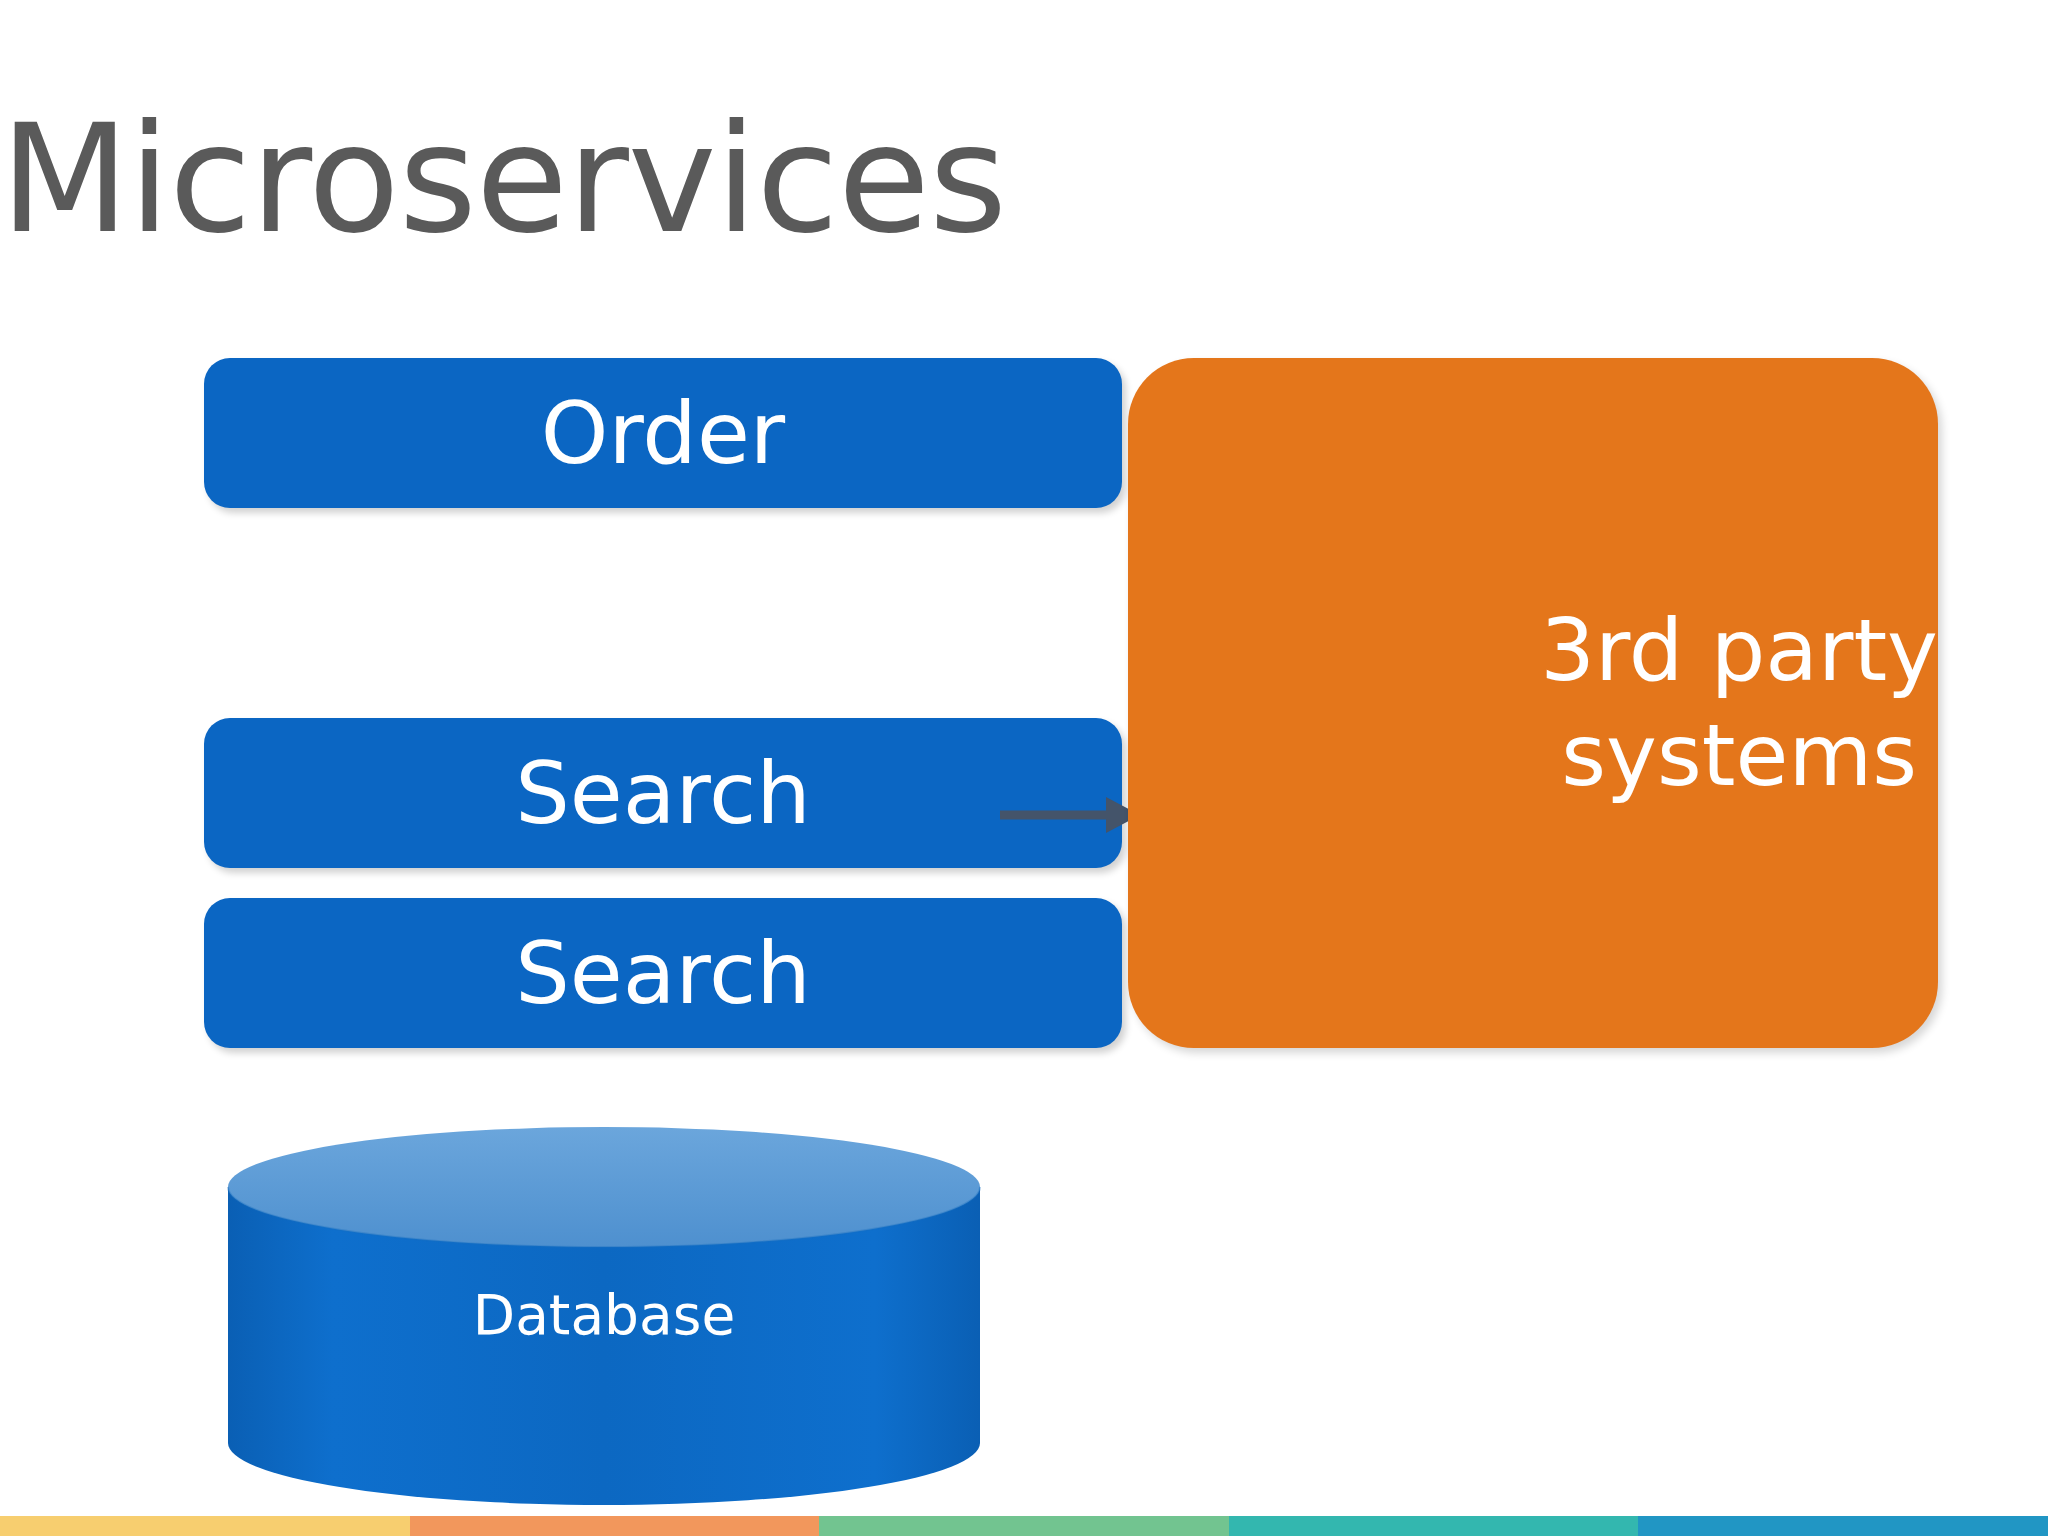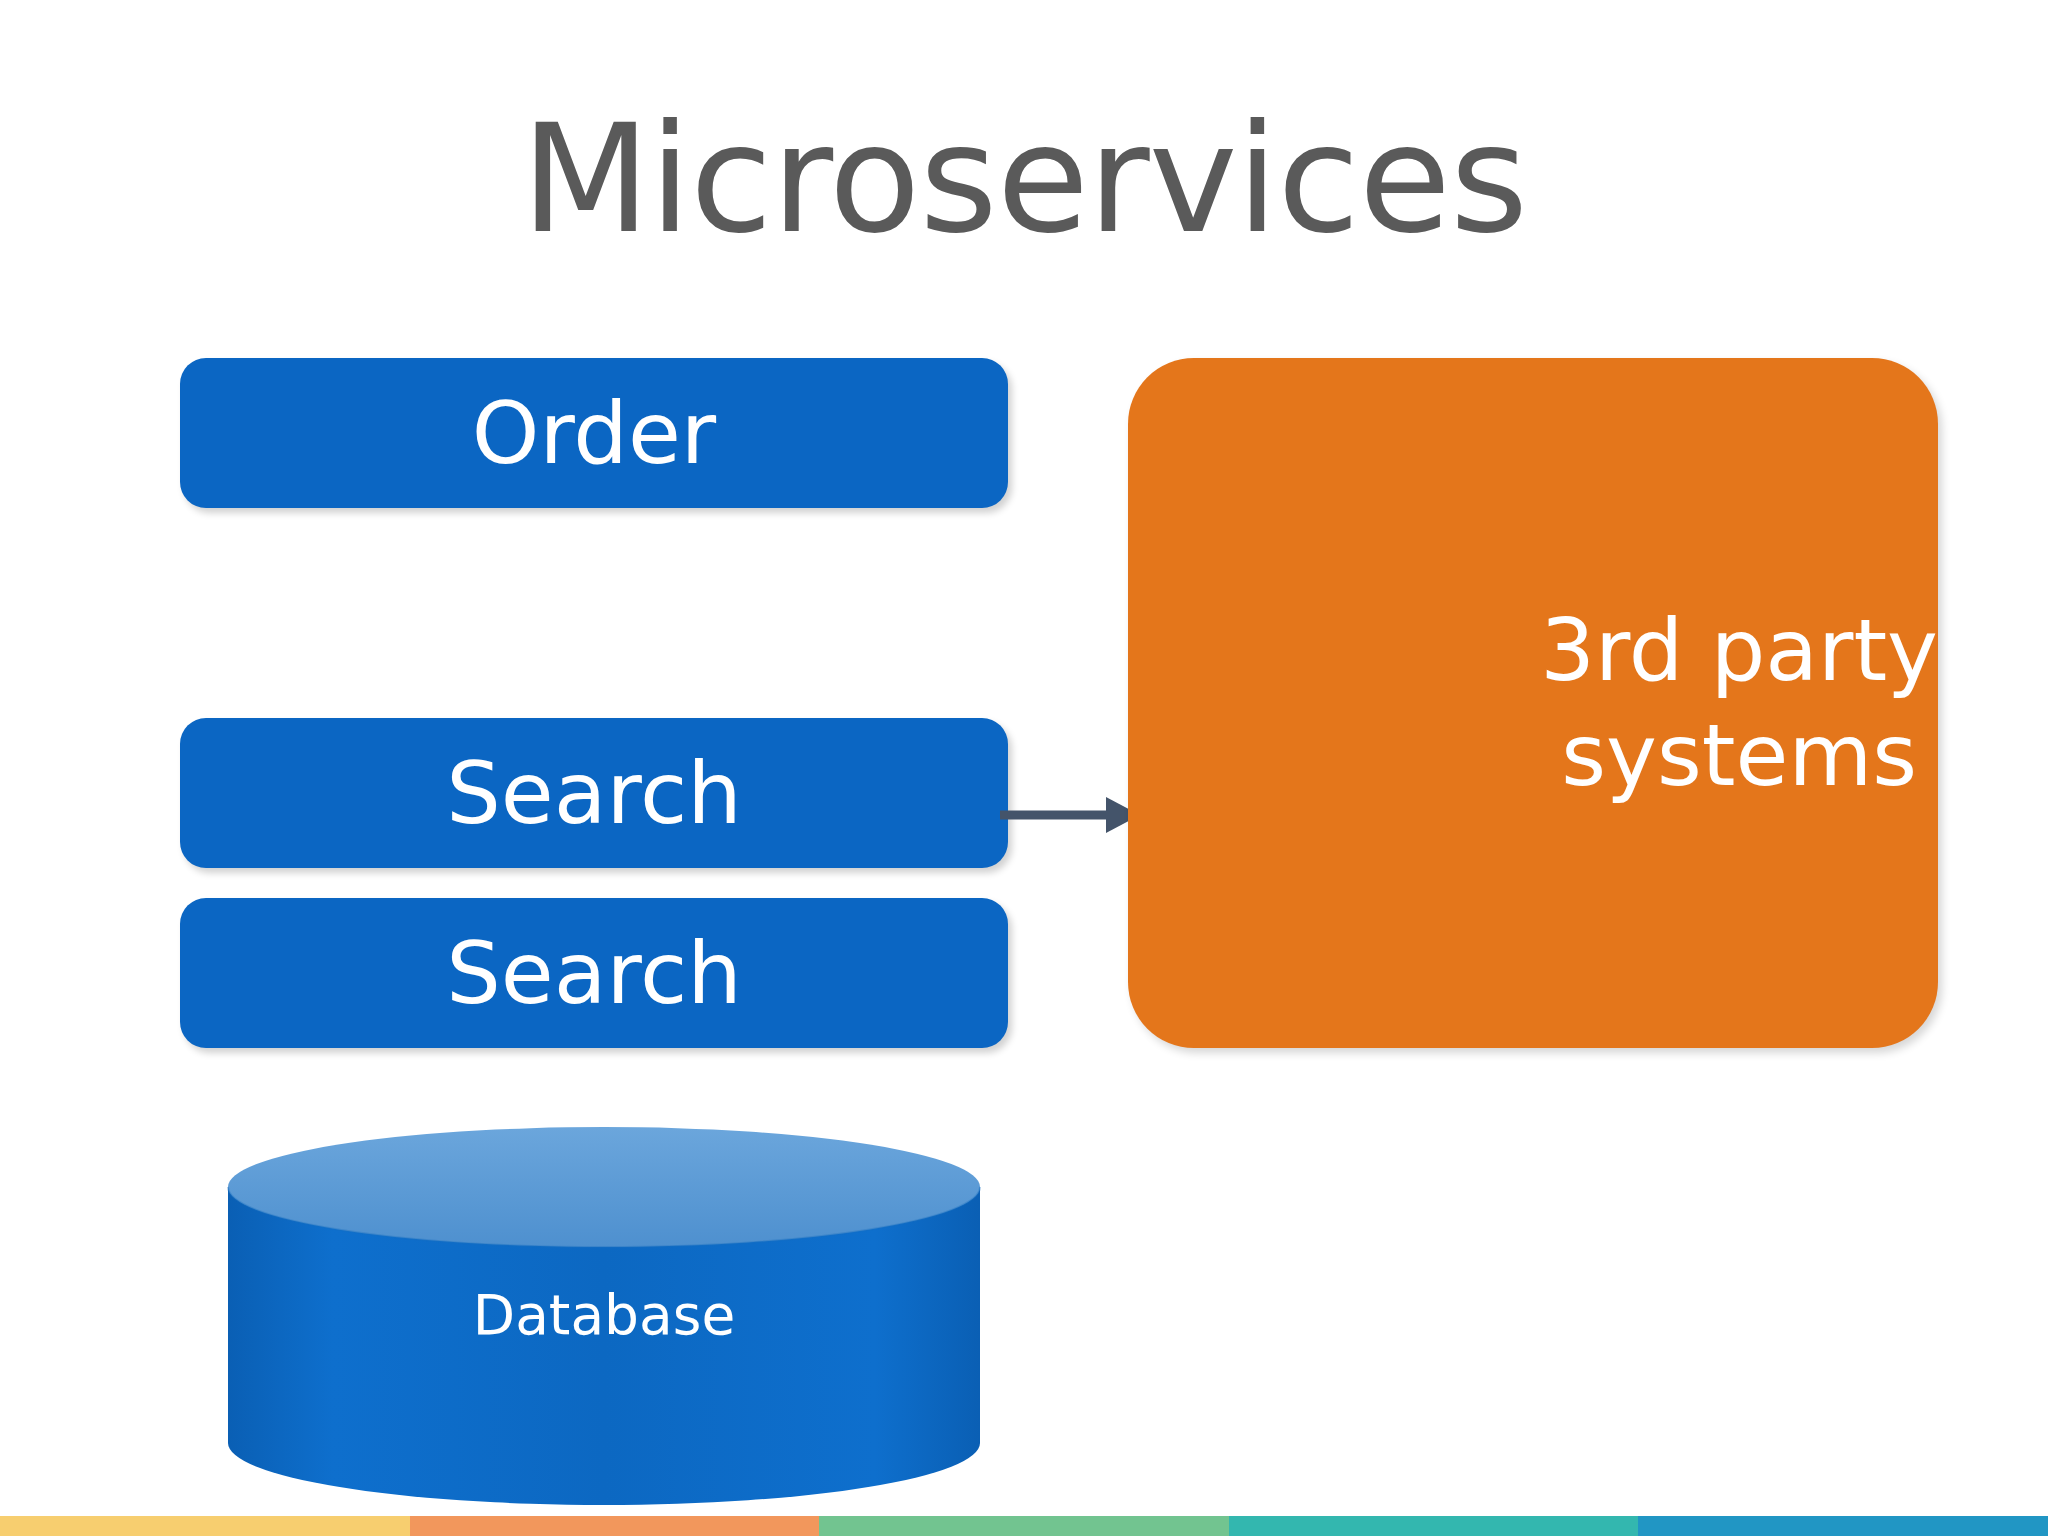--- a/index.html
+++ b/index.html
@@ -18,35 +18,35 @@
     background: #ffffff;
     overflow: hidden;
   }
 
   
   #title {
     position: absolute;
     left: 0;
     top: 104px;
     width: 2048px;
-    text-align: center;
+    text-align: left;
     color: #5A5A5A;
     font-family: "DejaVu Sans", sans-serif;
     font-size: 150px;
     font-weight: 400;
     line-height: 1.0;
     letter-spacing: -1px;
     white-space: nowrap;
   }
 
   
   .svc-box {
     position: absolute;
-    left: 180px;
-    width: 828px;
+    left: 204px;
+    width: 918px;
     height: 150px;
     background: #0B66C3;
     border-radius: 26px;
     box-shadow: 4px 5px 7px rgba(0,0,0,0.18);
     display: flex;
     align-items: center;
     justify-content: center;
   }
   .svc-label {
     color: #ffffff;

